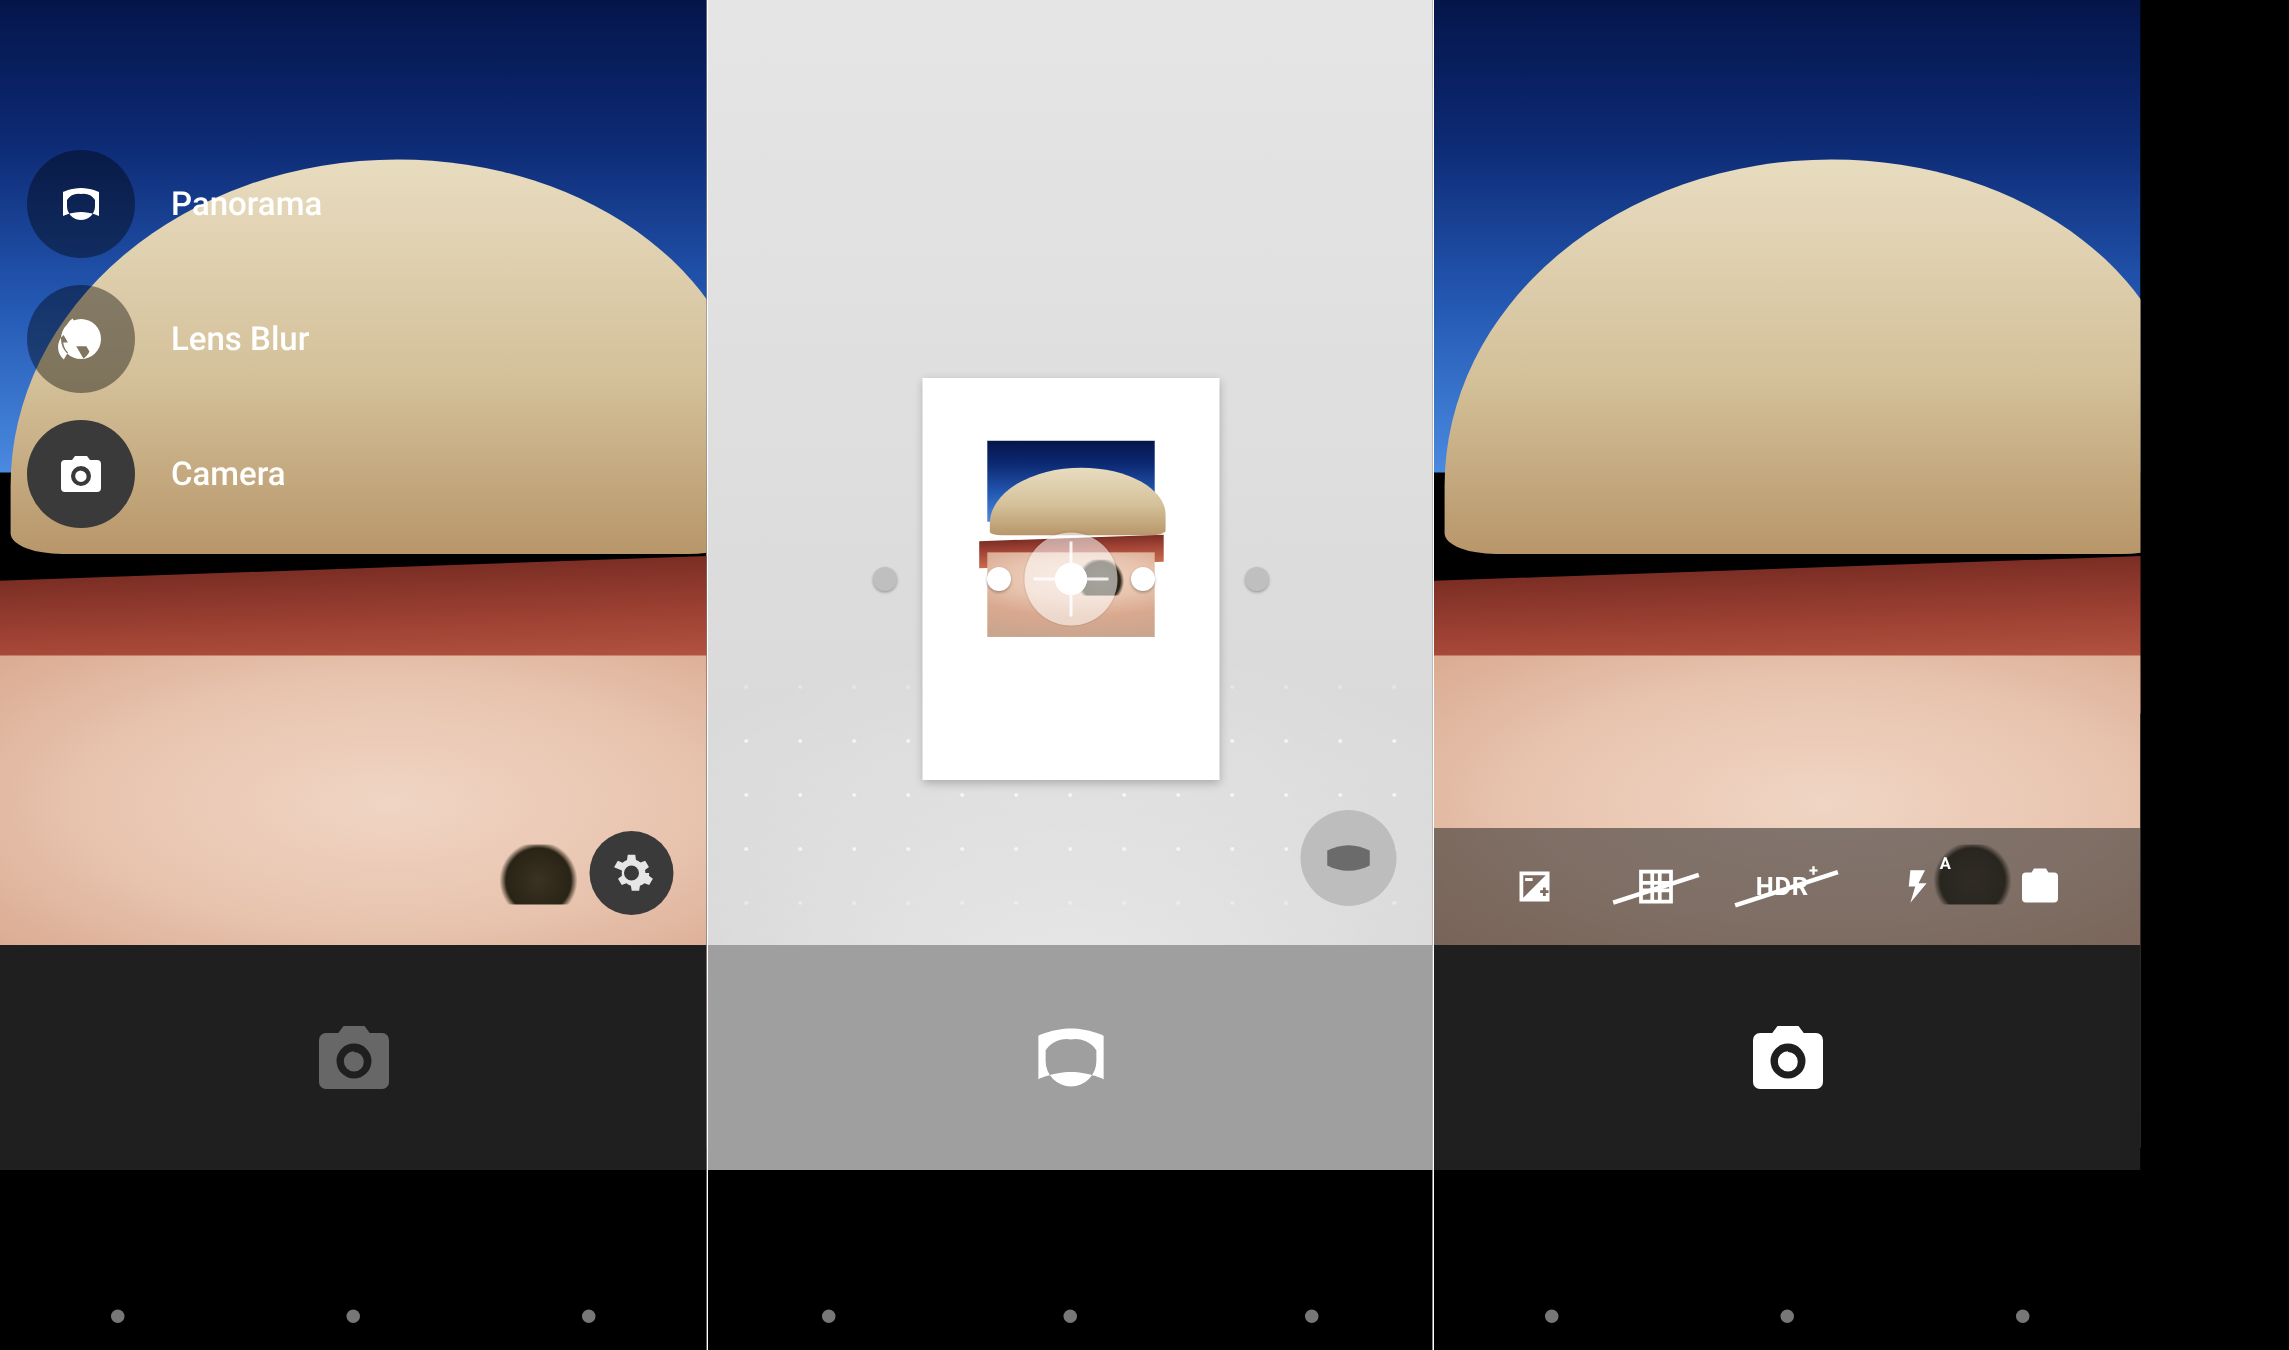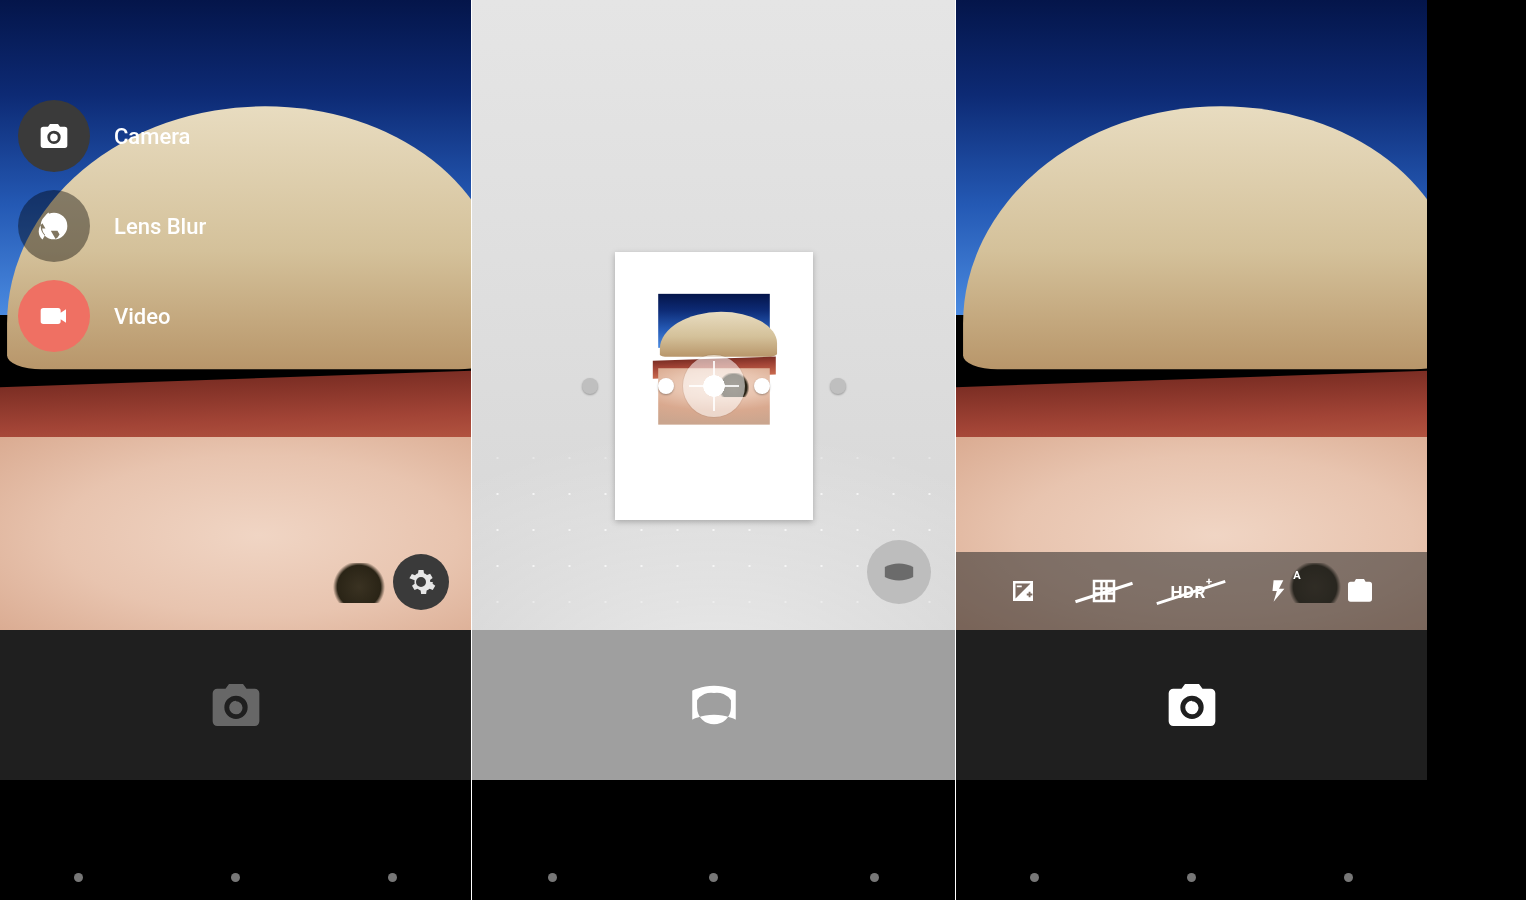--- a/index.html
+++ b/index.html
@@ -147,42 +147,42 @@
           <div class="top"></div>
           <div class="band"></div>
           <div class="lower"></div>
         </div>
       <div class="bush b1"></div>
         <div class="bush b2"></div>
     </div>
 
     <div class="mode-list">
       <div class="mode-item">
-        <div class="mode-chip solid">
+        <div class="mode-chip">
           <svg width="32" height="32" viewBox="0 0 24 24" style="color:#fff">
-              <use href="#i-camera"></use>
+              <use href="#i-panorama"></use>
             </svg>
         </div>
-        <span class="mode-label">Camera</span>
+        <span class="mode-label">Panorama</span>
       </div>
       <div class="mode-item">
         <div class="mode-chip">
           <svg width="32" height="32" viewBox="0 0 24 24" style="color:#fff">
               <use href="#i-aperture"></use>
             </svg>
         </div>
         <span class="mode-label">Lens Blur</span>
       </div>
       <div class="mode-item">
-        <div class="mode-chip accent">
+        <div class="mode-chip solid">
           <svg width="32" height="32" viewBox="0 0 24 24" style="color:#fff">
-              <use href="#i-video"></use>
+              <use href="#i-camera"></use>
             </svg>
         </div>
-        <span class="mode-label">Video</span>
+        <span class="mode-label">Camera</span>
       </div>
     </div>
 
     <div class="settings-fab">
       <svg width="30" height="30" viewBox="0 0 24 24" style="color:#e6e6e6">
           <use href="#i-gear"></use>
         </svg>
     </div>
 
     <div class="actionstrip dim">

